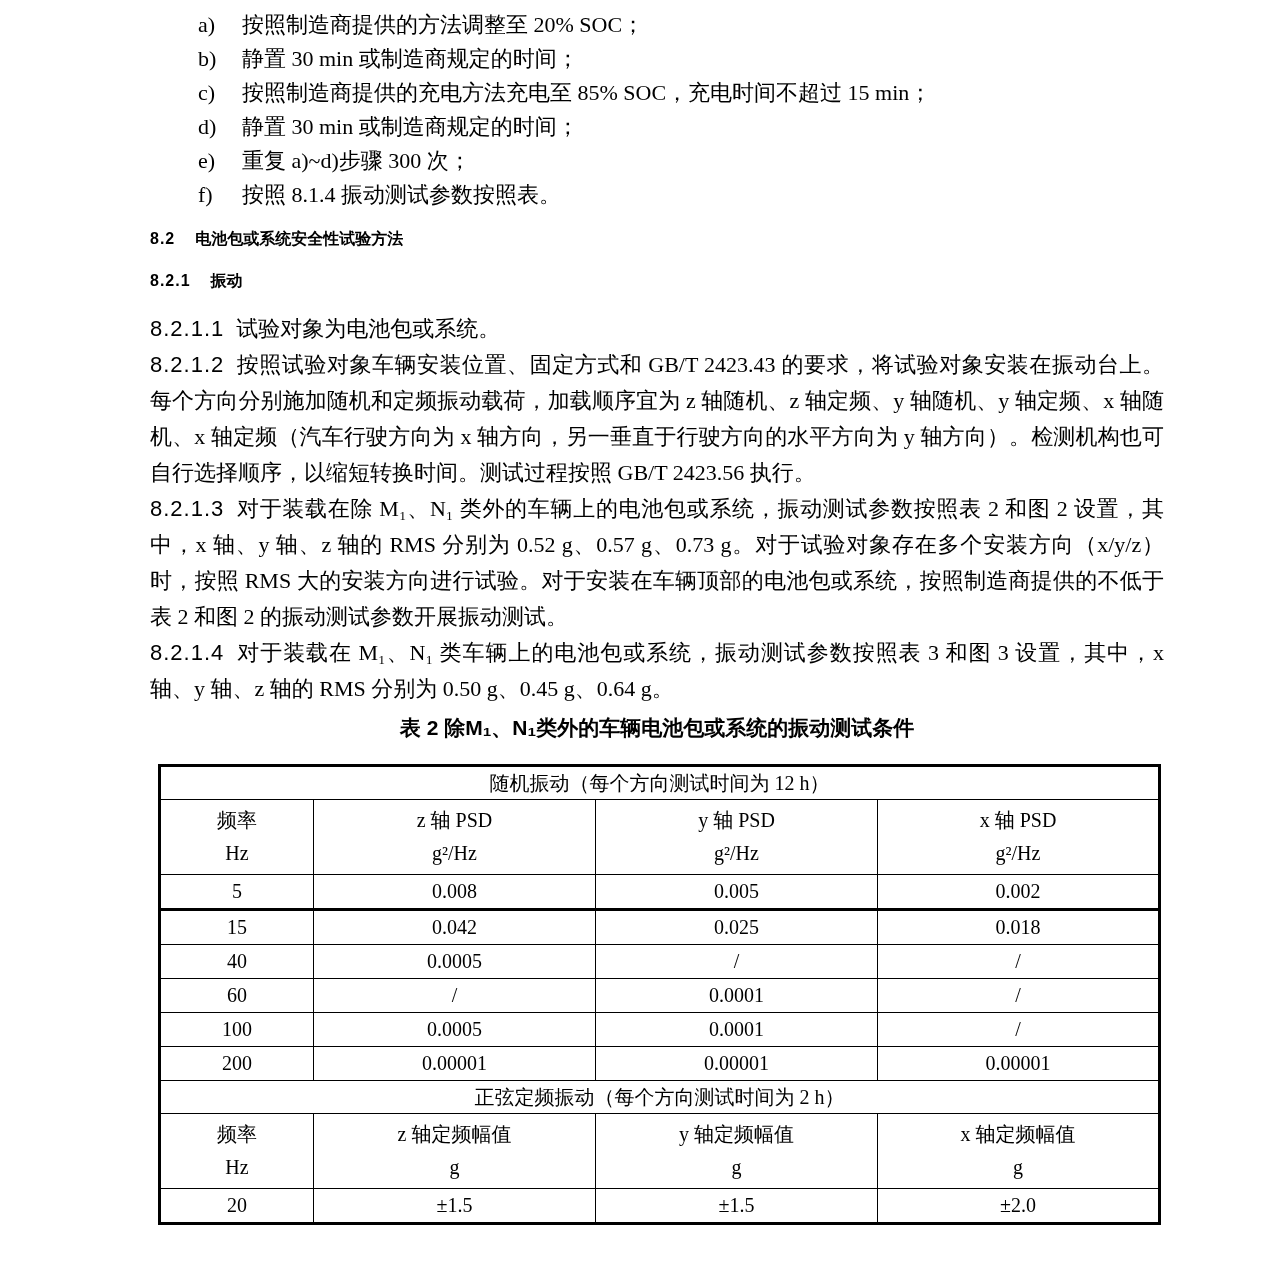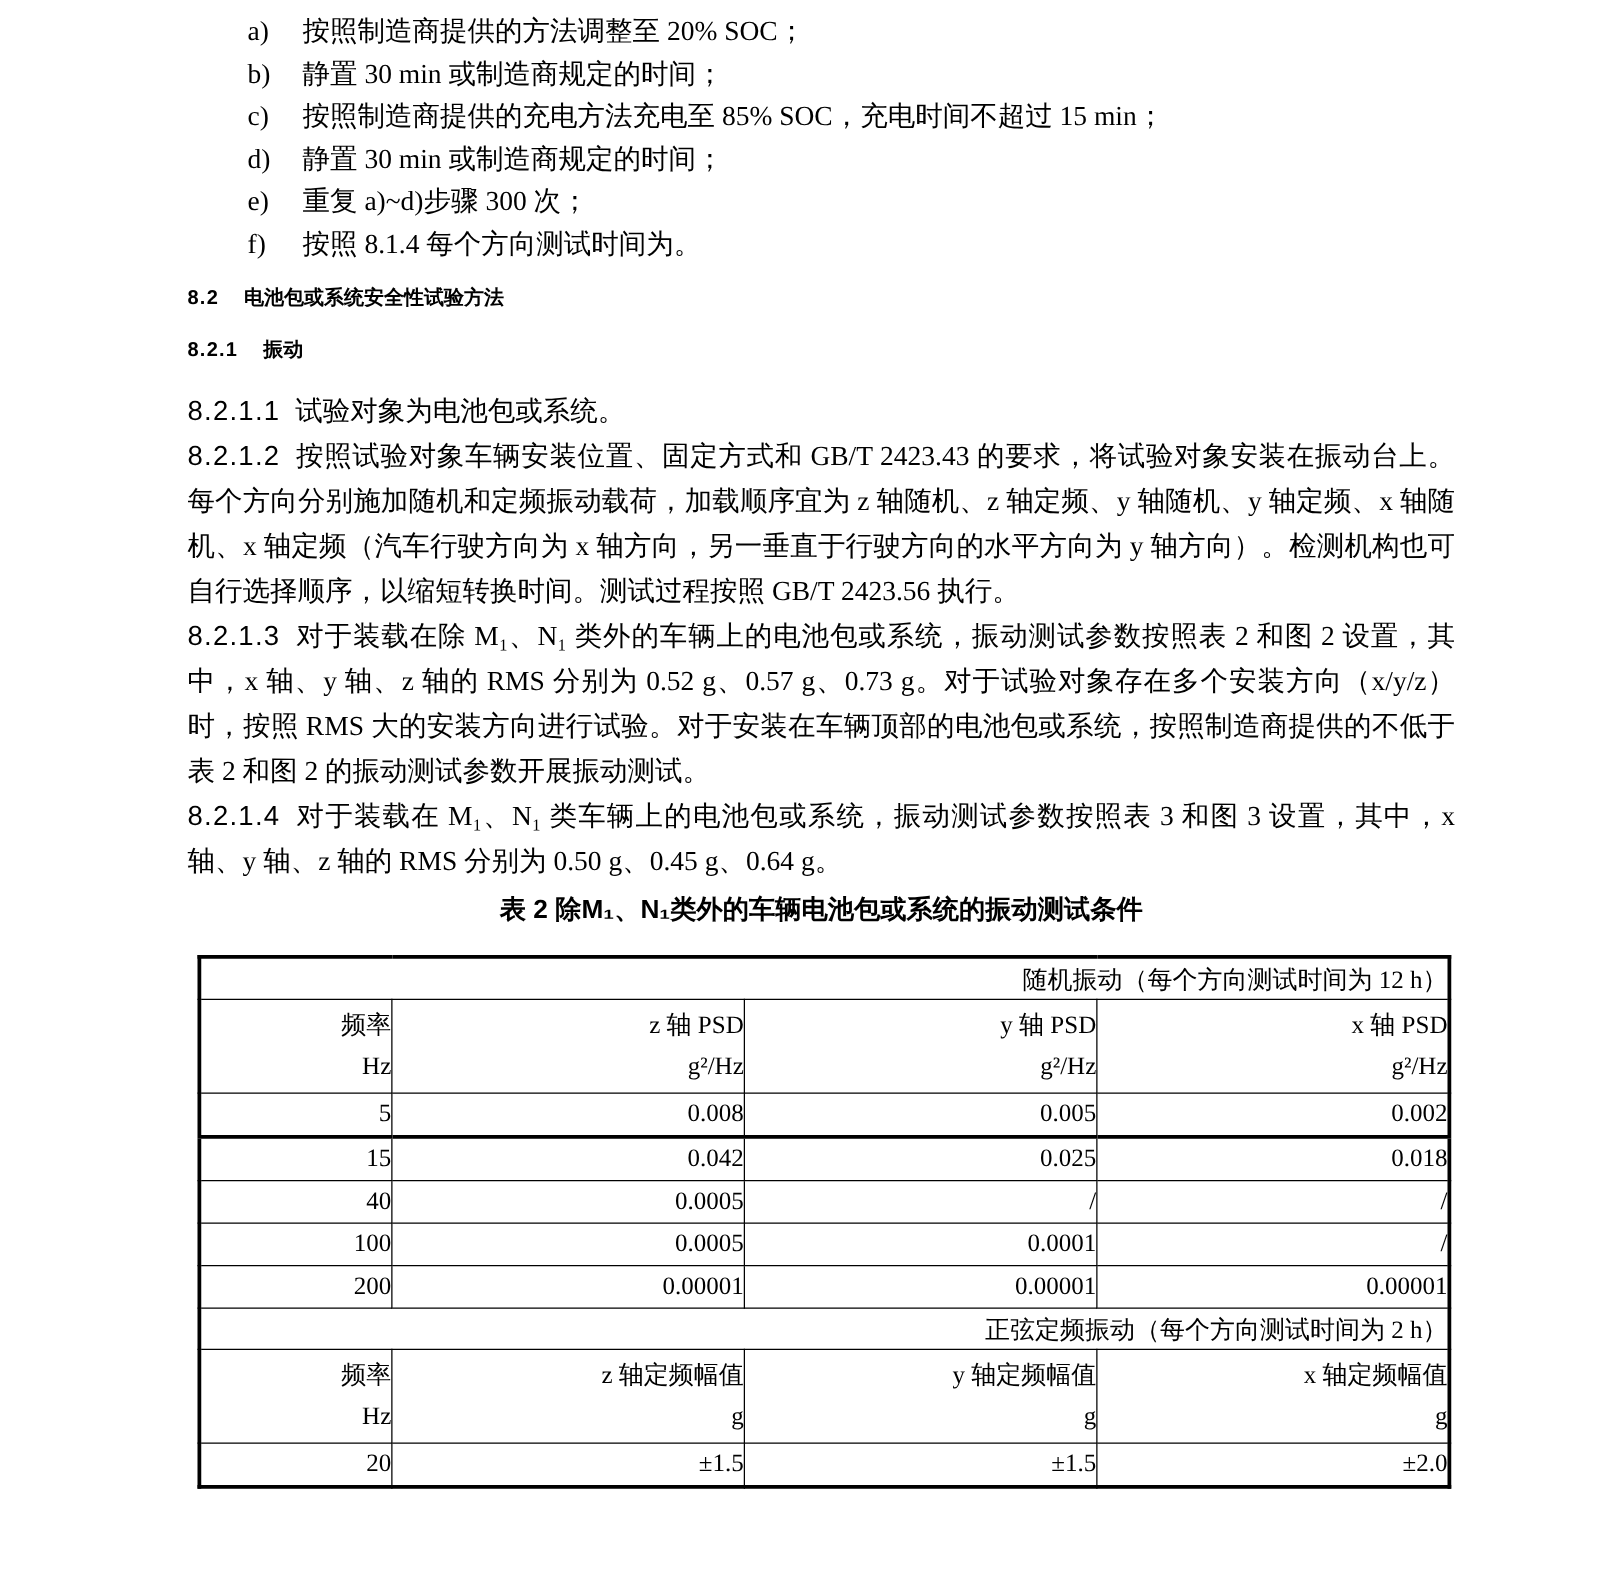--- a/index.html
+++ b/index.html
@@ -65,42 +65,41 @@
     width: 1000px;
     margin: 10px 0 0 8px;
     border: 3px solid #000;
     font-size: 20px;
     text-align: center;
   }
   .gb-table td {
     border: 1px solid #000;
     padding: 0;
     vertical-align: middle;
-    text-align: right;
   }
   .col-freq  { width: 154px; }
   .col-axis  { width: 282px; }
   .span-row td { height: 32px; }
   .head-row td { height: 74px; }
   .head-row .hline { line-height: 33px; }
   .data-row td { height: 33px; }
   .thick-top td { border-top: 3px solid #000000; }
 </style>
 </head>
 <body>
 
 <div class="page">
 
   <div class="steps">
     <div class="step"><span class="step-marker">a)</span><span>按照制造商提供的方法调整至 20% SOC；</span></div>
     <div class="step"><span class="step-marker">b)</span><span>静置 30 min 或制造商规定的时间；</span></div>
     <div class="step"><span class="step-marker">c)</span><span>按照制造商提供的充电方法充电至 85% SOC，充电时间不超过 15 min；</span></div>
     <div class="step"><span class="step-marker">d)</span><span>静置 30 min 或制造商规定的时间；</span></div>
     <div class="step"><span class="step-marker">e)</span><span>重复 a)~d)步骤 300 次；</span></div>
-    <div class="step"><span class="step-marker">f)</span><span>按照 8.1.4 每个方向测试时间为。</span></div>
+    <div class="step"><span class="step-marker">f)</span><span>按照 8.1.4 振动测试参数按照表。</span></div>
   </div>
 
   <p class="heading"><span class="h-num">8.2</span><span>电池包或系统安全性试验方法</span></p>
   <p class="heading"><span class="h-num">8.2.1</span><span>振动</span></p>
 
   <div class="paras">
     <p class="para"><span class="clause-num">8.2.1.1</span><span>试验对象为电池包或系统。</span></p>
     <p class="para"><span class="clause-num">8.2.1.2</span><span>按照试验对象车辆安装位置、固定方式和 GB/T 2423.43 的要求，将试验对象安装在振动台上。每个方向分别施加随机和定频振动载荷，加载顺序宜为 z 轴随机、z 轴定频、y 轴随机、y 轴定频、x 轴随机、x 轴定频（汽车行驶方向为 x 轴方向，另一垂直于行驶方向的水平方向为 y 轴方向）。检测机构也可自行选择顺序，以缩短转换时间。测试过程按照 GB/T 2423.56 执行。</span></p>
     <p class="para"><span class="clause-num">8.2.1.3</span><span>对于装载在除 M₁、N₁ 类外的车辆上的电池包或系统，振动测试参数按照表 2 和图 2 设置，其中，x 轴、y 轴、z 轴的 RMS 分别为 0.52 g、0.57 g、0.73 g。对于试验对象存在多个安装方向（x/y/z）时，按照 RMS 大的安装方向进行试验。对于安装在车辆顶部的电池包或系统，按照制造商提供的不低于表 2 和图 2 的振动测试参数开展振动测试。</span></p>
     <p class="para"><span class="clause-num">8.2.1.4</span><span>对于装载在 M₁、N₁ 类车辆上的电池包或系统，振动测试参数按照表 3 和图 3 设置，其中，x 轴、y 轴、z 轴的 RMS 分别为 0.50 g、0.45 g、0.64 g。</span></p>
@@ -149,20 +148,26 @@
         <td>0.025</td>
         <td>0.018</td>
       </tr>
       <tr class="data-row">
         <td>40</td>
         <td>0.0005</td>
         <td>/</td>
         <td>/</td>
       </tr>
       <tr class="data-row">
+        <td>60</td>
+        <td>/</td>
+        <td>0.0001</td>
+        <td>/</td>
+      </tr>
+      <tr class="data-row">
         <td>100</td>
         <td>0.0005</td>
         <td>0.0001</td>
         <td>/</td>
       </tr>
       <tr class="data-row">
         <td>200</td>
         <td>0.00001</td>
         <td>0.00001</td>
         <td>0.00001</td>

